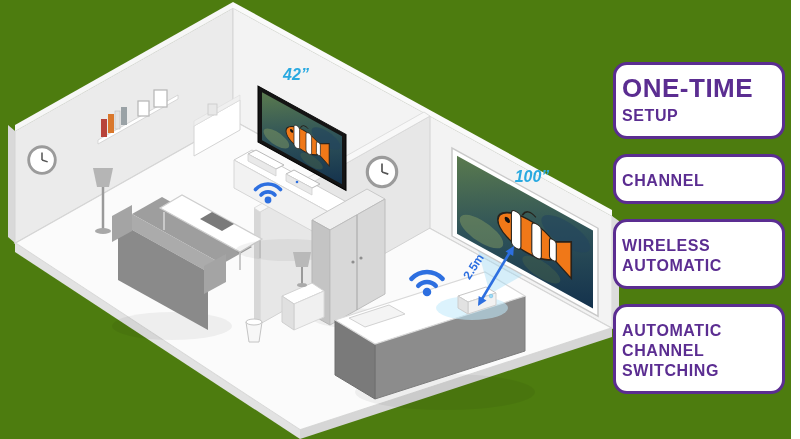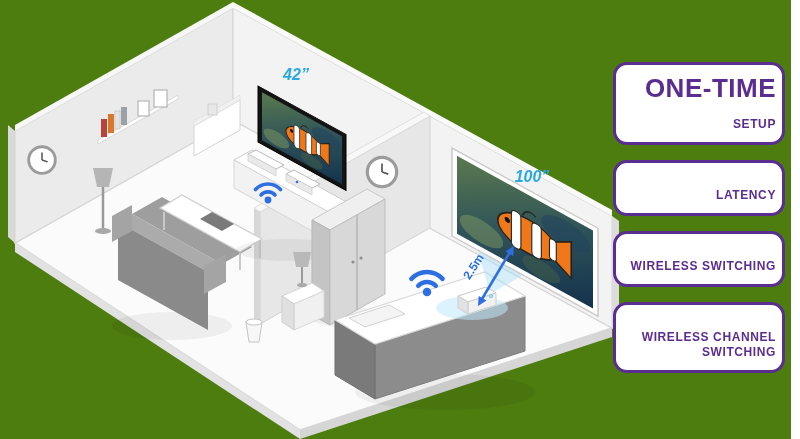--- a/index.html
+++ b/index.html
@@ -1,23 +1,23 @@
 <!DOCTYPE html>
 <html><head>
 <meta charset="utf-8">
 <style>
   html,body{margin:0;padding:0;background:#fff;}
   .stage{position:relative;width:791px;height:439px;background:#4d7c0f;overflow:hidden;
          font-family:"Liberation Sans",sans-serif;}
   .scene{position:absolute;left:0;top:0;}
   .badges{position:absolute;right:6px;top:62px;width:172px;display:flex;flex-direction:column;gap:15px;}
-  .badge{border:3px solid #5b2d91;border-radius:14px;background:#fff;text-align:right;
+  .badge{border:3px solid #5b2d91;border-radius:14px;background:#fff;text-align:left;
          padding:10px 6px;color:#5b2d91;}
   .badge .title{font-size:26px;font-weight:bold;line-height:1.05;letter-spacing:.5px;display:block;}
-  .badge .subtitle{font-size:12px;font-weight:bold;letter-spacing:.6px;margin-top:15px;display:block;line-height:1.25;}
+  .badge .subtitle{font-size:16px;font-weight:bold;letter-spacing:.6px;margin-top:4px;display:block;line-height:1.25;}
   svg text{font-family:"Liberation Sans",sans-serif;}
   .size-label{font-size:16px;font-weight:bold;font-style:italic;fill:#29a9e0;}
   .dist-label{font-size:12px;font-weight:bold;fill:#2d6fe0;}
 </style>
 </head>
 <body>
 
 <div class="stage">
 
   <svg class="scene" width="620" height="439" viewBox="0 0 620 439">
@@ -213,23 +213,23 @@
     </g>
     <text class="dist-label" transform="translate(482,272) rotate(-57)" text-anchor="middle" dy="-6">2.5m</text>
   </svg>
 
   <div class="badges">
     <div class="badge">
       <span class="title">ONE-TIME</span>
       <span class="subtitle">SETUP</span>
     </div>
     <div class="badge">
-      <span class="subtitle">LATENCY</span>
-    </div>
-    <div class="badge">
-      <span class="subtitle">WIRELESS SWITCHING</span>
-    </div>
-    <div class="badge">
-      <span class="subtitle">WIRELESS CHANNEL SWITCHING</span>
+      <span class="subtitle">CHANNEL</span>
+    </div>
+    <div class="badge">
+      <span class="subtitle">WIRELESS AUTOMATIC</span>
+    </div>
+    <div class="badge">
+      <span class="subtitle">AUTOMATIC CHANNEL SWITCHING</span>
     </div>
   </div>
 
 </div>
 
 </body></html>

